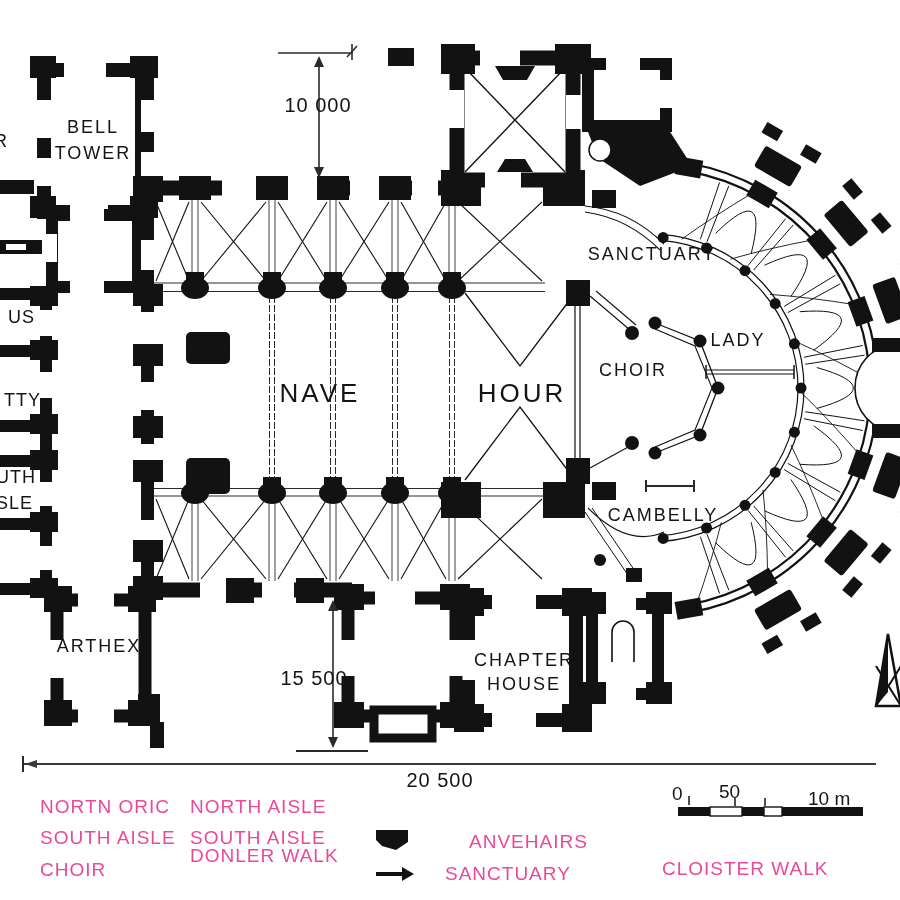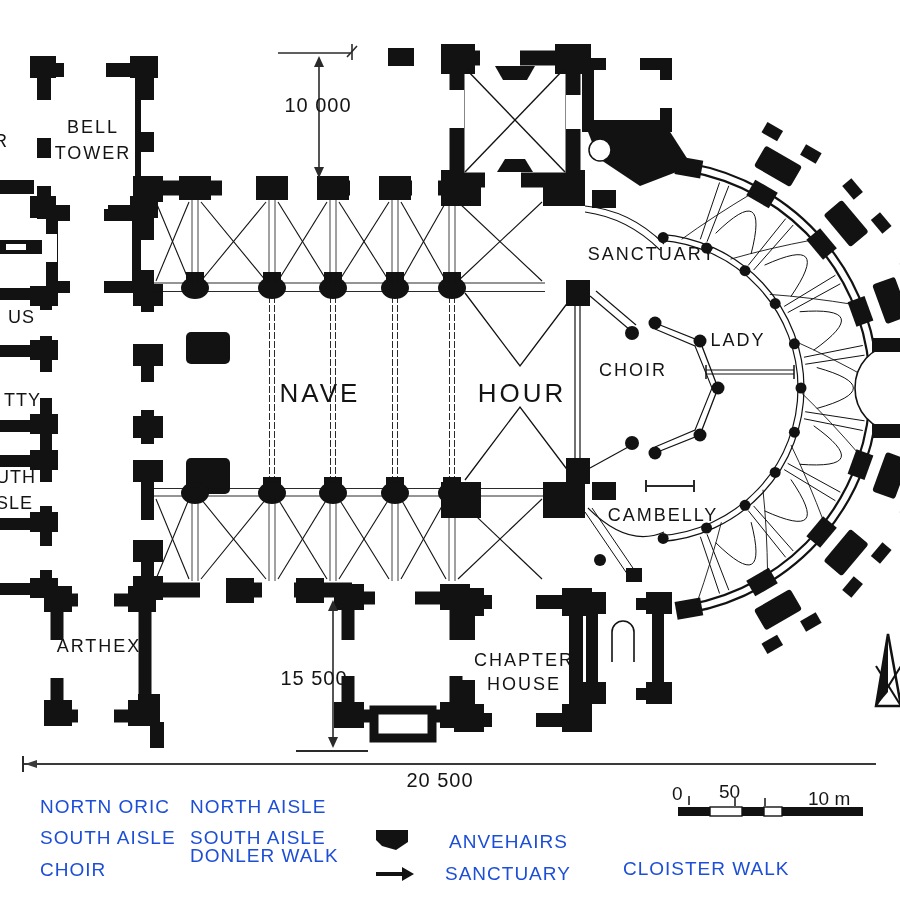--- a/index.html
+++ b/index.html
@@ -4,21 +4,21 @@
 <style>
   html,body{margin:0;padding:0;background:#fff;}
   #stage{position:relative;width:900px;height:900px;background:#ffffff;overflow:hidden;
          font-family:"Liberation Sans", sans-serif;color:#121212;}
   #plan-svg{position:absolute;left:0;top:0;}
   svg text{fill:#141414;font-family:"Liberation Sans", sans-serif;}
   .room-label{font-size:18px;letter-spacing:2px;}
   .big-label{font-size:26px;letter-spacing:3px;}
   .dim-label{font-size:20px;letter-spacing:1px;}
   .frag-label{font-size:18px;letter-spacing:1px;}
-  .legend-item{position:absolute;font-size:19px;letter-spacing:1px;white-space:nowrap;color:#1d4ed8;}
+  .legend-item{position:absolute;font-size:19px;letter-spacing:1px;white-space:nowrap;color:#ec4899;}
   .scale-num{position:absolute;font-size:19px;color:#161616;}
 </style>
 </head>
 <body>
 
 <div id="stage">
 
 <svg id="plan-svg" width="900" height="795" viewBox="0 0 900 795">
 
   <g fill="#121212">
@@ -431,29 +431,29 @@
     <div class="legend-item" style="left:40px;top:796px">NORTN ORIC</div>
     <div class="legend-item" style="left:40px;top:827px">SOUTH AISLE</div>
     <div class="legend-item" style="left:40px;top:859px">CHOIR</div>
     <div class="legend-item" style="left:190px;top:796px">NORTH AISLE</div>
     <div class="legend-item" style="left:190px;top:827px">SOUTH AISLE</div>
     <div class="legend-item" style="left:190px;top:845px">DONLER WALK</div>
 
     <svg style="position:absolute;left:374px;top:828px" width="36" height="24">
       <polygon points="2,2 34,2 34,14 22,22 8,18 2,12" fill="#121212"></polygon>
     </svg>
-    <div class="legend-item" style="left:449px;top:831px">ANVEHAIRS</div>
+    <div class="legend-item" style="left:469px;top:831px">ANVEHAIRS</div>
 
     <svg style="position:absolute;left:374px;top:864px" width="40" height="20">
       <line x1="2" y1="10" x2="28" y2="10" stroke="#121212" stroke-width="4"></line>
       <polygon points="28,3 40,10 28,17" fill="#121212"></polygon>
     </svg>
     <div class="legend-item" style="left:445px;top:863px">SANCTUARY</div>
 
-    <div class="legend-item" style="left:623px;top:858px">CLOISTER WALK</div>
+    <div class="legend-item" style="left:662px;top:858px">CLOISTER WALK</div>
   </div>
 
   <div>
     <div class="scale-num" style="left:672px;top:783px">0</div>
     <div class="scale-num" style="left:719px;top:781px">50</div>
     <div class="scale-num" style="left:808px;top:788px">10 m</div>
     <svg style="position:absolute;left:670px;top:794px" width="210" height="26">
       <line x1="19" y1="2" x2="19" y2="11" stroke="#121212" stroke-width="1.5"></line>
       <line x1="65" y1="4" x2="65" y2="12" stroke="#121212" stroke-width="1.5"></line>
       <line x1="95" y1="4" x2="95" y2="12" stroke="#121212" stroke-width="1.5"></line>

